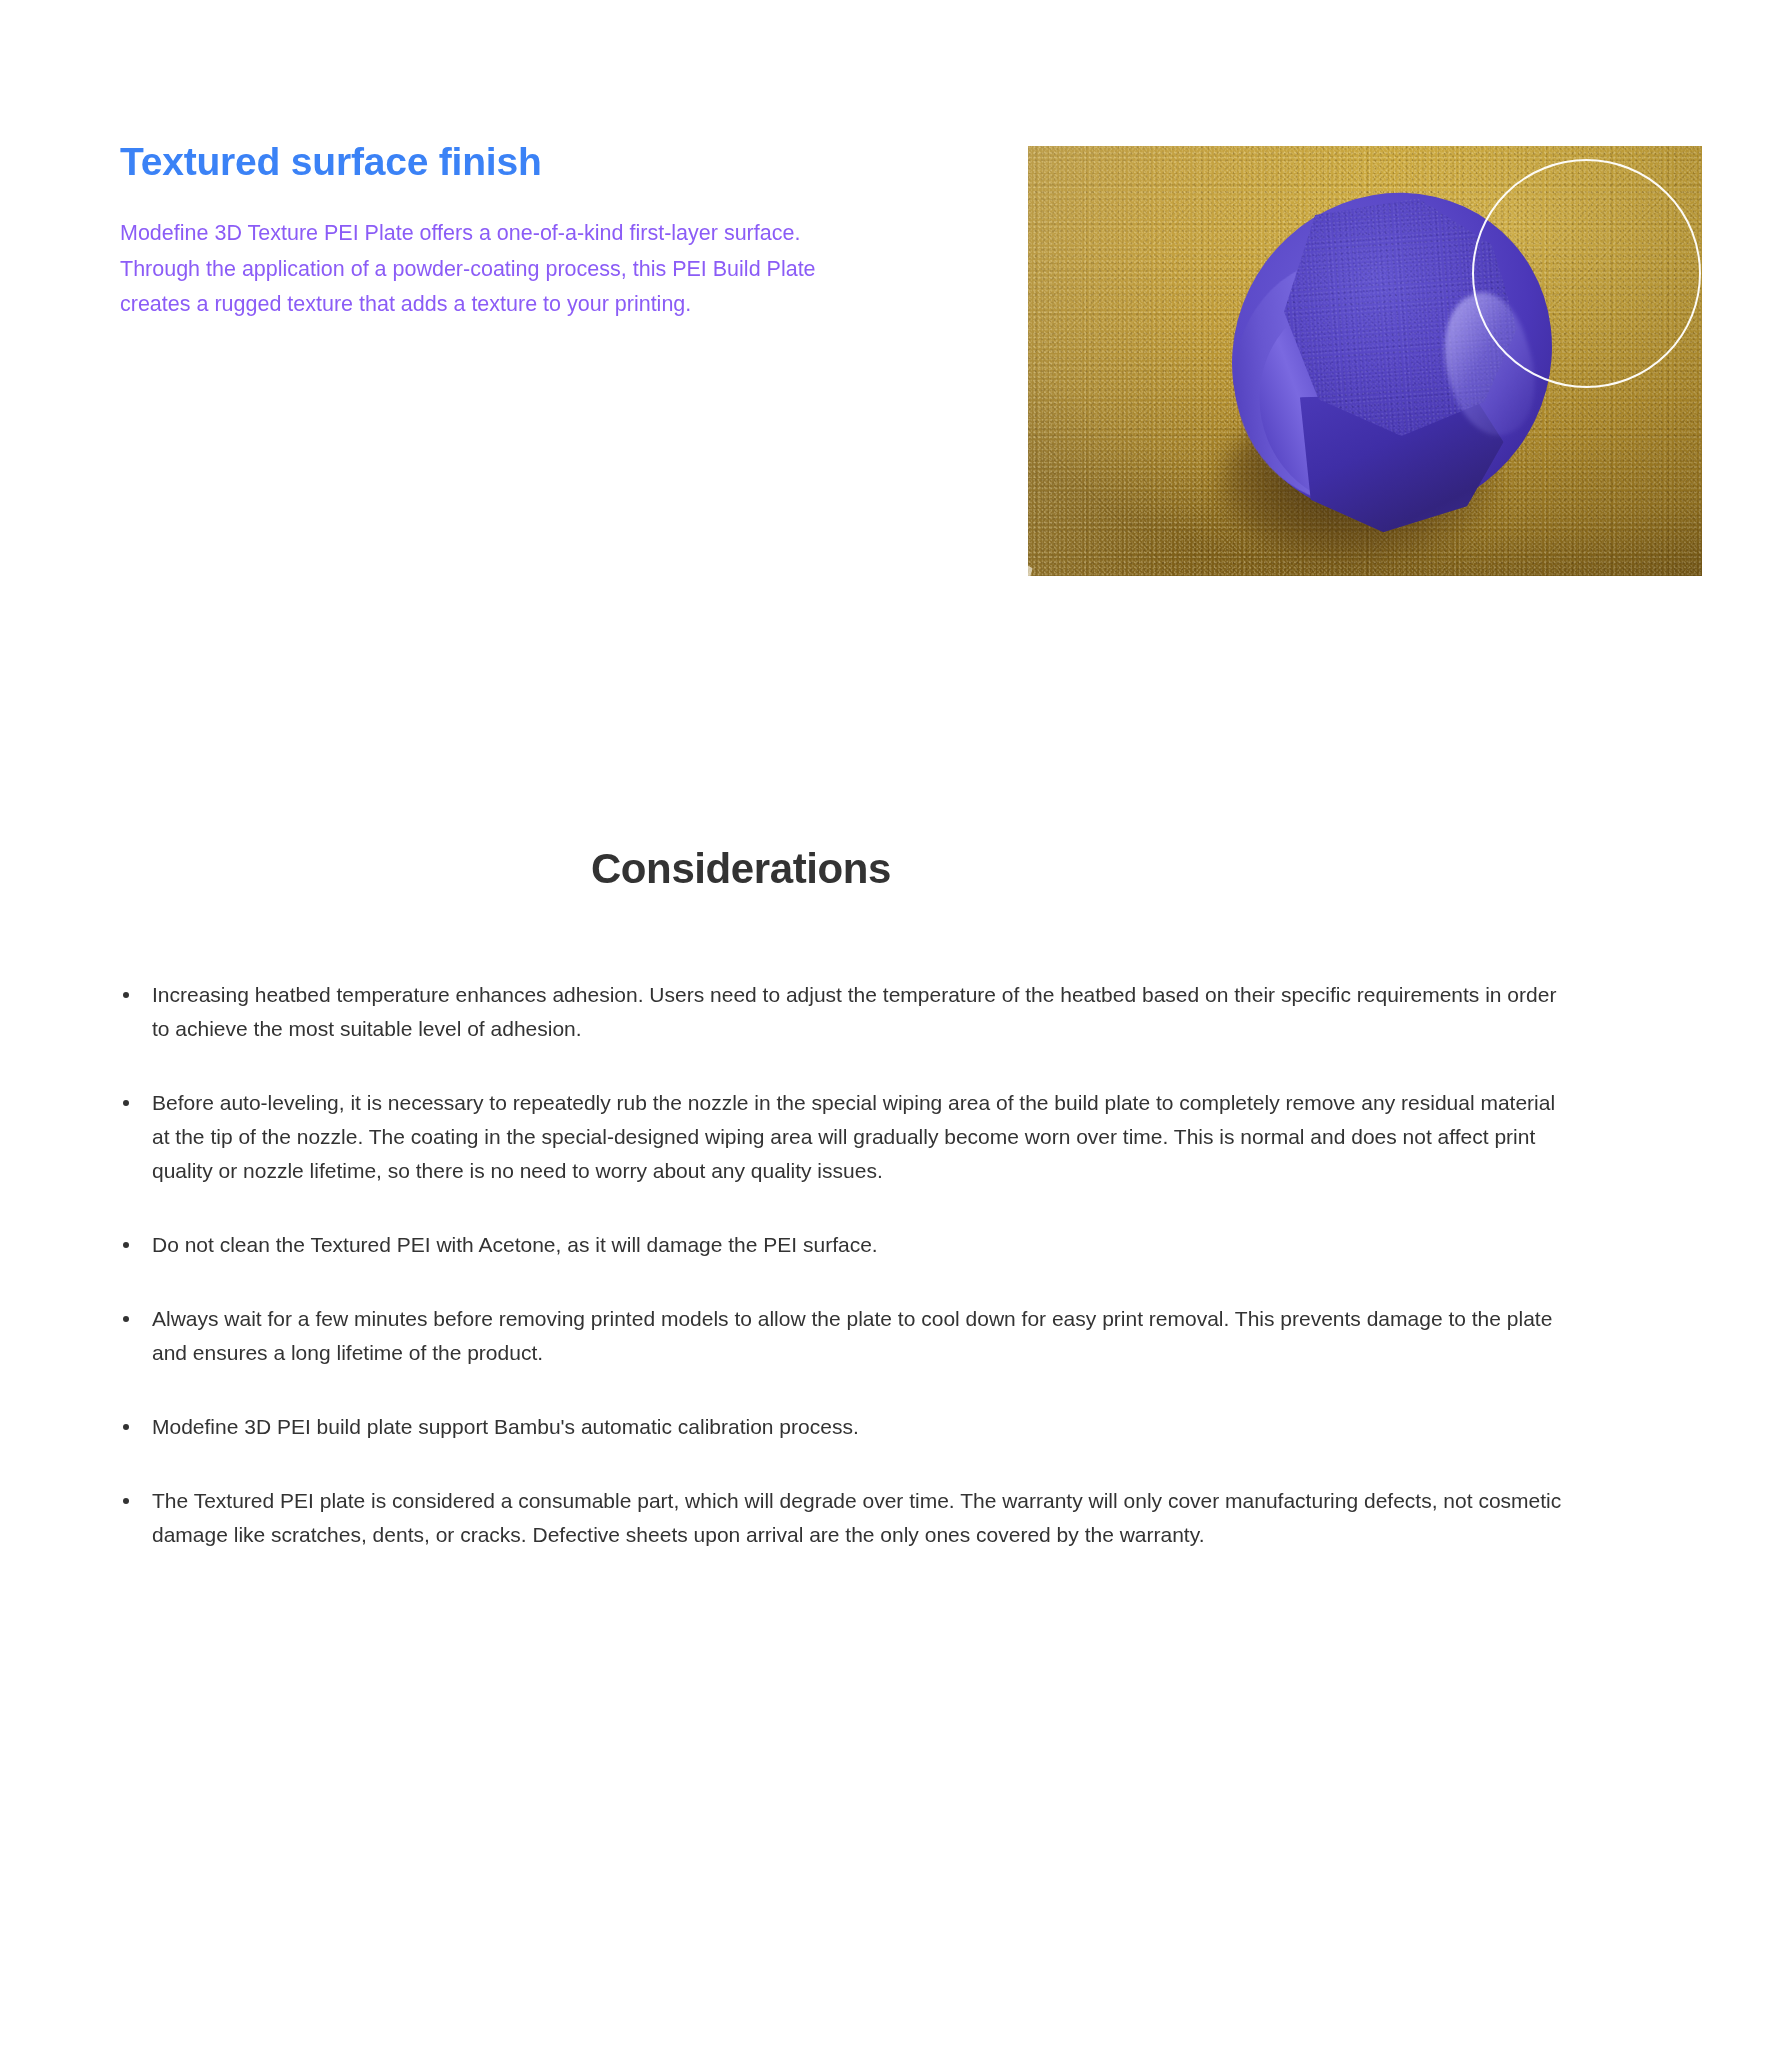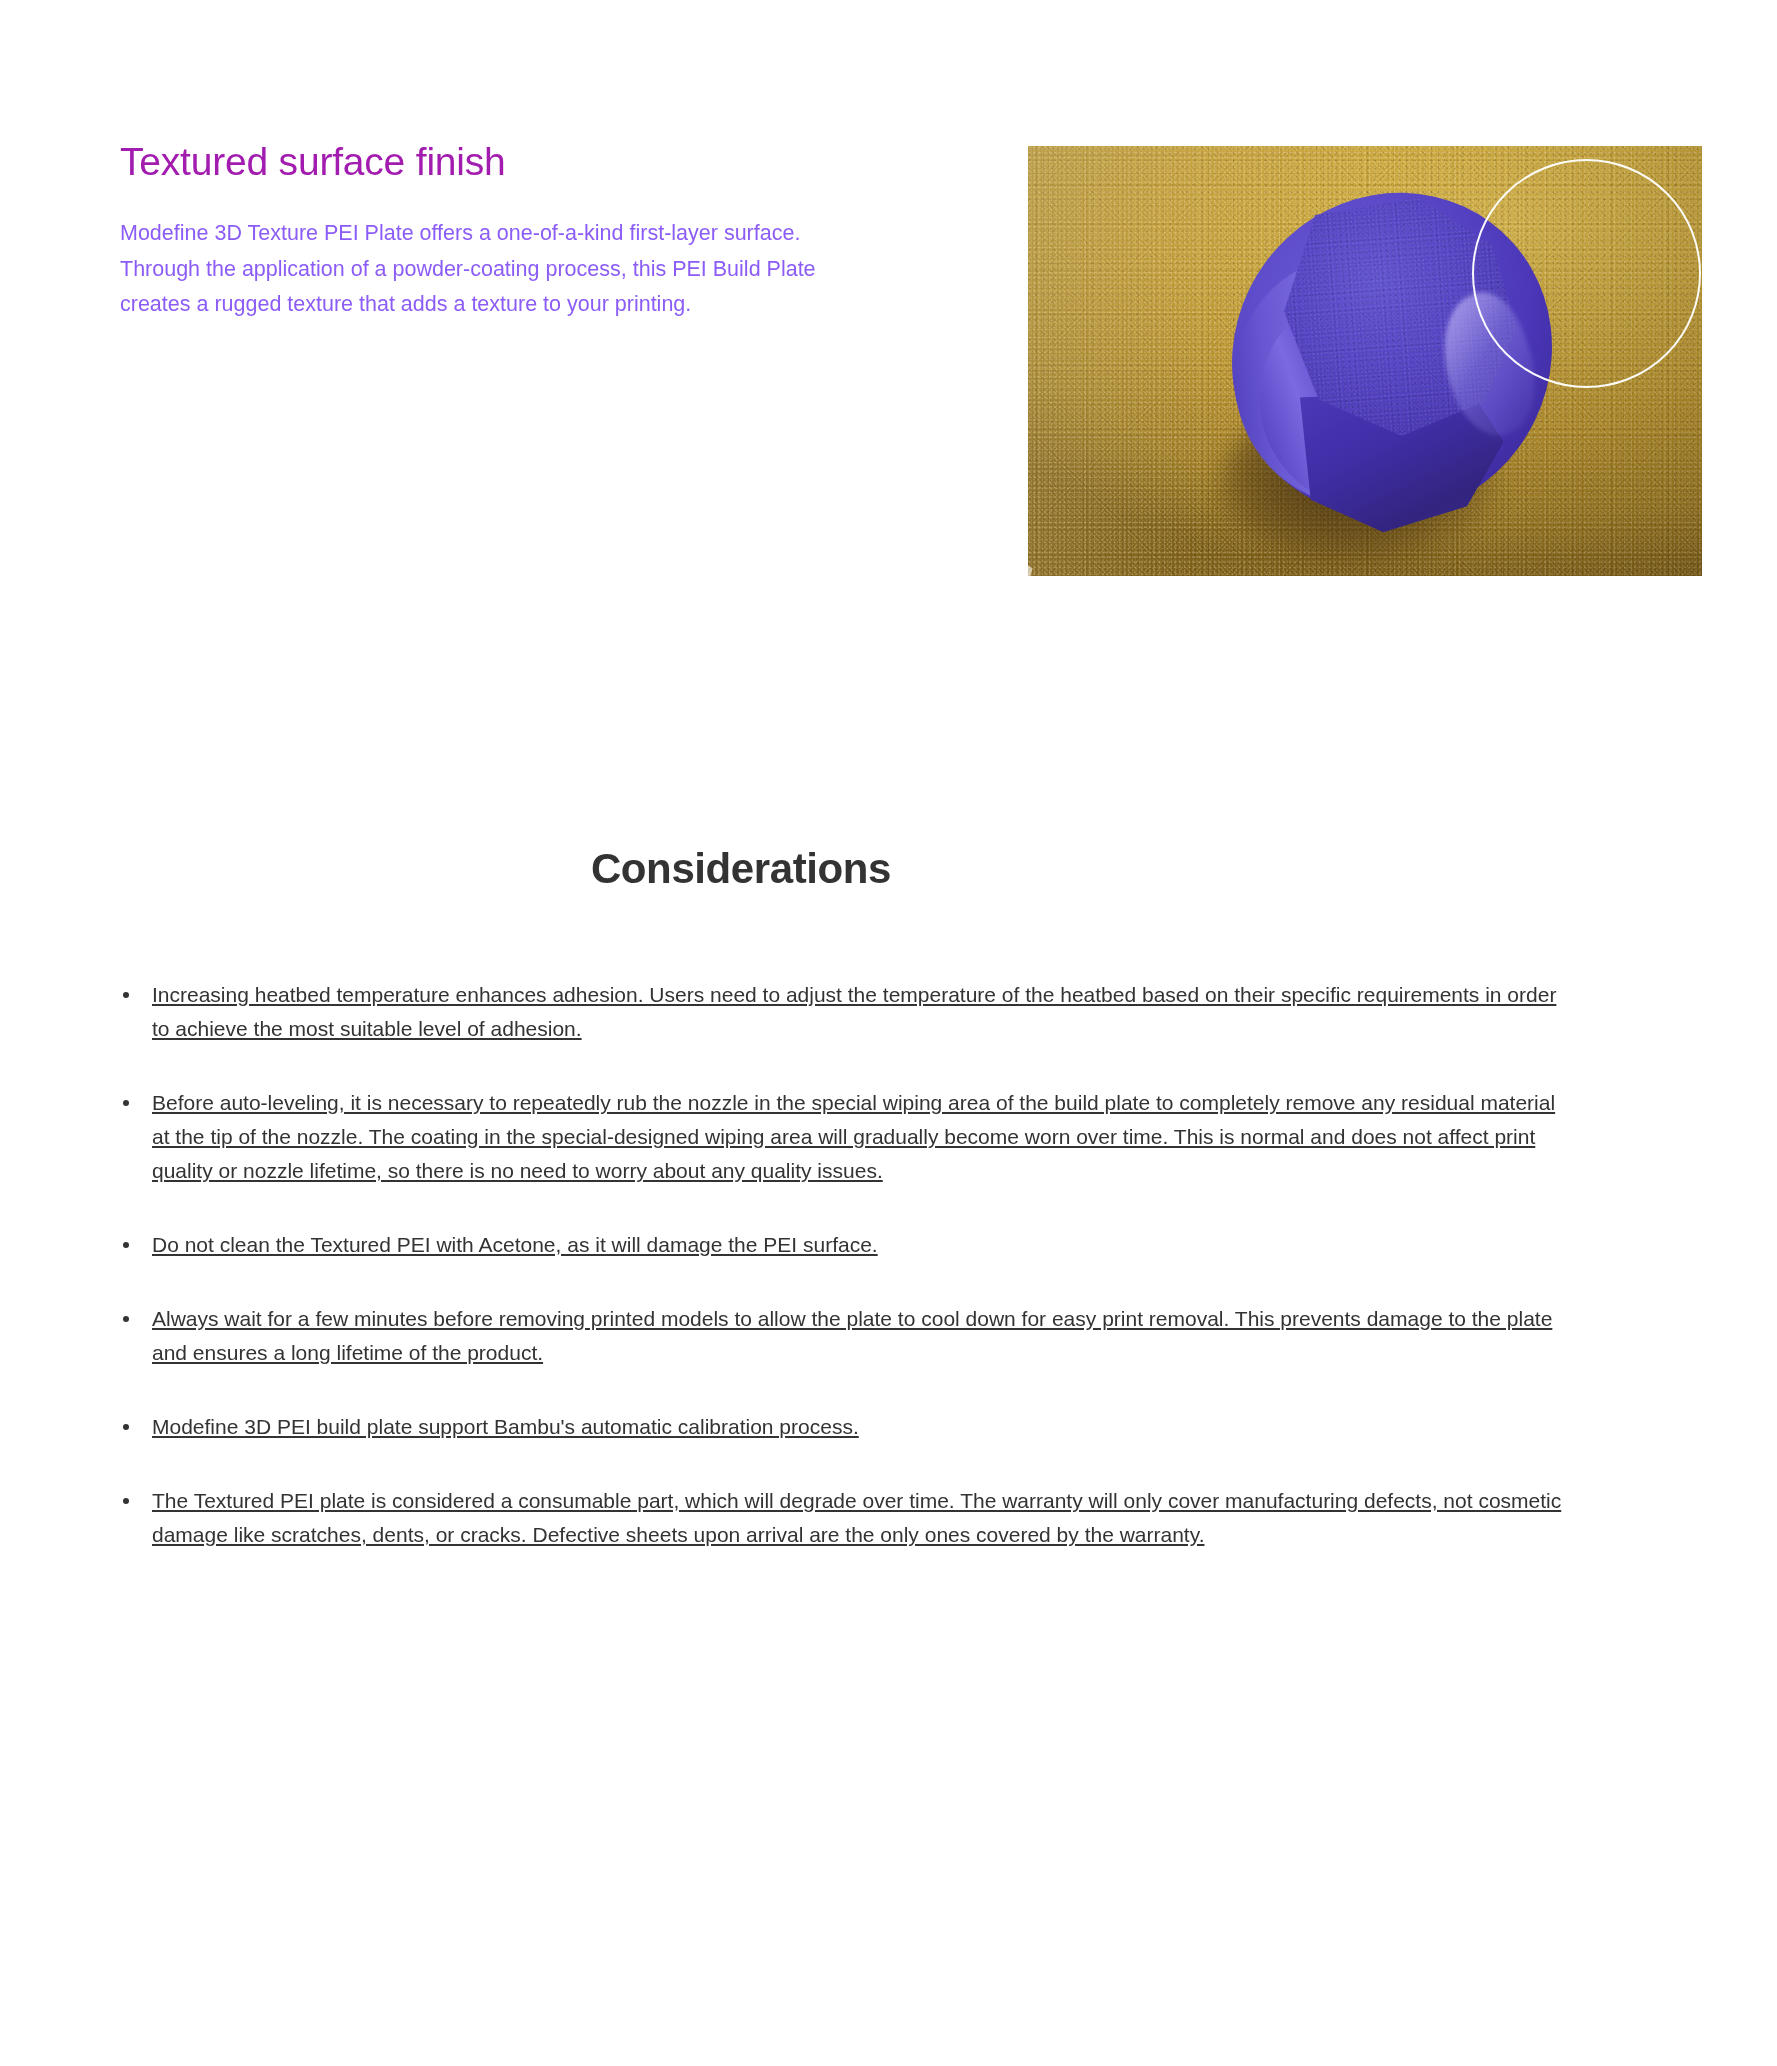--- a/index.html
+++ b/index.html
@@ -27,22 +27,22 @@
 
   .feature-text {
     position: absolute;
     left: 120px;
     top: 140px;
     width: 716px;
   }
 
   .feature-title {
     font-size: 39px;
-    font-weight: normal;
-    color: #a21caf;
+    font-weight: bold;
+    color: #3b82f6;
     letter-spacing: -0.2px;
     line-height: 1.15;
     margin: 0 0 31.5px 0;
   }
 
   .feature-body {
     font-size: 21.5px;
     line-height: 1.65;
     color: #8b5cf6;
     margin: 0;
@@ -235,21 +235,20 @@
     padding-left: 43px;
     letter-spacing: -0.4px;
   }
 
   .bullet-list {
     list-style: none;
     margin: 85px 0 0 0;
     padding: 0 0 0 123px;
     width: 1454px;
     box-sizing: content-box;
-    text-decoration: underline;
   }
 
   .bullet-item {
     position: relative;
     padding-left: 29px;
     margin-bottom: 40px;
     font-size: 21px;
     line-height: 1.62;
     color: #333333;
     max-width: 1440px;

